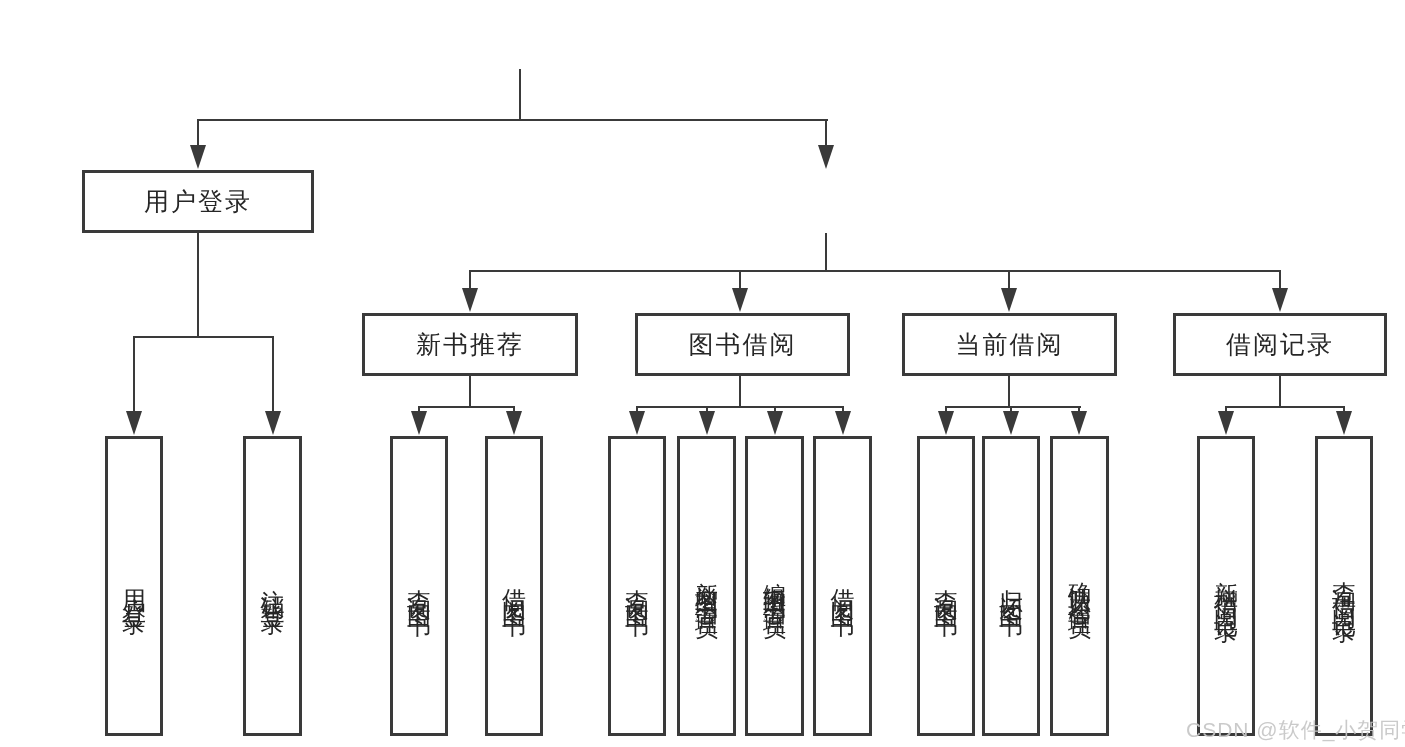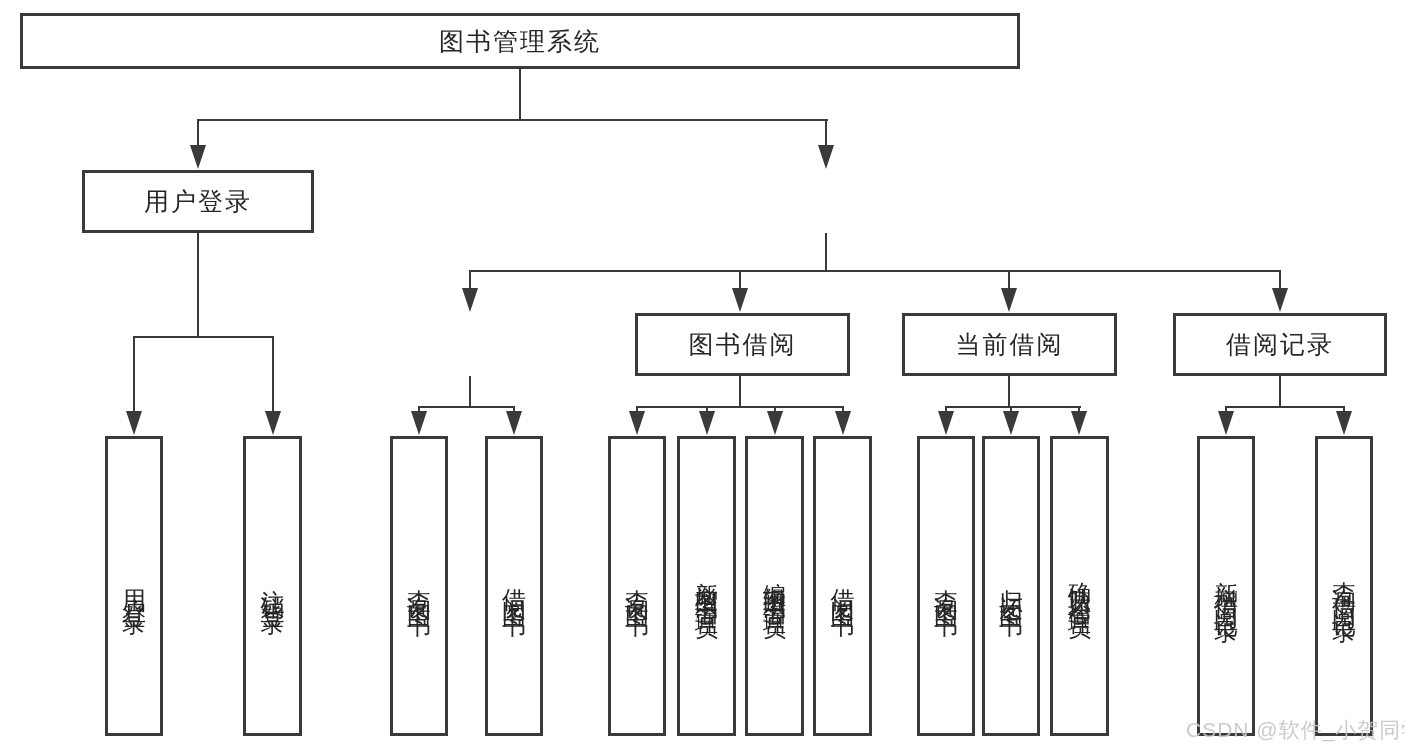--- a/index.html
+++ b/index.html
@@ -63,21 +63,20 @@
     opacity: 0.92;
     z-index: 5;
     white-space: nowrap;
   }
 </style>
 </head>
 <body>
 
 <div id="canvas" style="--line: #3a3a3a; --text: #262626; --wm: #c6c6c6; --bg: #ffffff;">
 
-  <div class="node" style="left:20px;top:13px;width:1000px;height:56px">图书管理系统</div>
 
   <div class="vline" style="left:519px;top:69px;height:50px"></div>
   <div class="hline" style="left:197px;top:119px;width:631px"></div>
   <div class="vline" style="left:197px;top:119px;height:28px"></div>
   <div class="vline" style="left:825px;top:119px;height:28px"></div>
   <div class="arrow" style="left:190px;top:145px"></div>
   <div class="arrow" style="left:818px;top:145px"></div>
 
   <div class="node" style="left:82px;top:170px;width:232px;height:63px">用户登录</div>
 
@@ -92,20 +91,21 @@
   <div class="hline" style="left:469px;top:270px;width:812px"></div>
   <div class="vline" style="left:469px;top:270px;height:19px"></div>
   <div class="vline" style="left:739px;top:270px;height:19px"></div>
   <div class="vline" style="left:1008px;top:270px;height:19px"></div>
   <div class="vline" style="left:1279px;top:270px;height:19px"></div>
   <div class="arrow" style="left:462px;top:288px"></div>
   <div class="arrow" style="left:732px;top:288px"></div>
   <div class="arrow" style="left:1001px;top:288px"></div>
   <div class="arrow" style="left:1272px;top:288px"></div>
 
+  <div class="node" style="left:362px;top:313px;width:216px;height:63px">新书推荐</div>
   <div class="node" style="left:635px;top:313px;width:215px;height:63px">图书借阅</div>
   <div class="node" style="left:902px;top:313px;width:215px;height:63px">当前借阅</div>
   <div class="node" style="left:1173px;top:313px;width:214px;height:63px">借阅记录</div>
 
   <div class="vline" style="left:469px;top:376px;height:30px"></div>
   <div class="hline" style="left:418px;top:406px;width:97px"></div>
   <div class="vline" style="left:418px;top:406px;height:6px"></div>
   <div class="vline" style="left:513px;top:406px;height:6px"></div>
   <div class="arrow" style="left:411px;top:411px"></div>
   <div class="arrow" style="left:506px;top:411px"></div>

